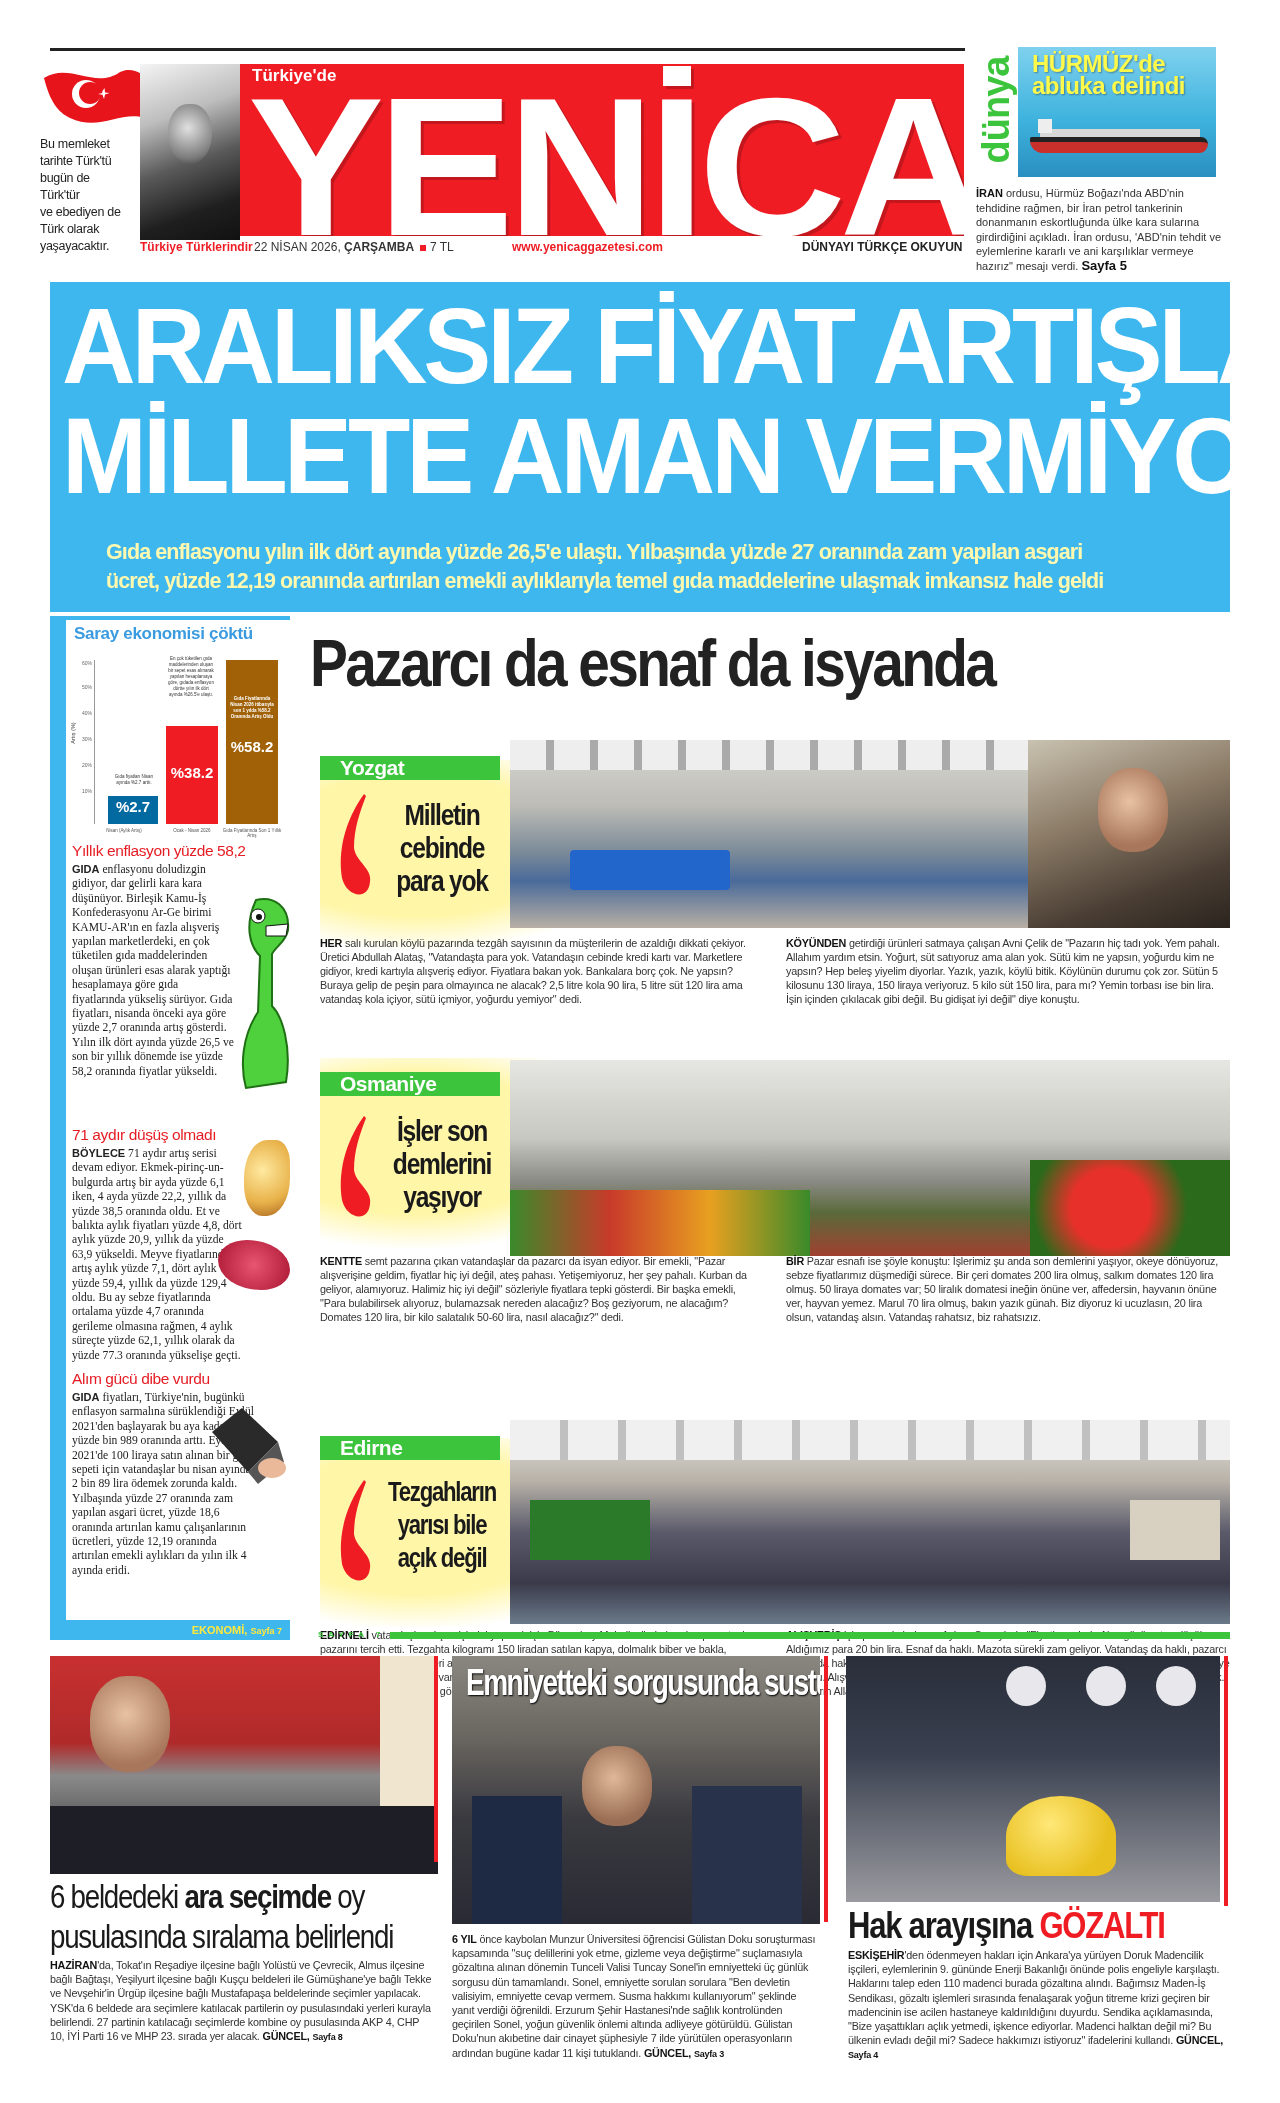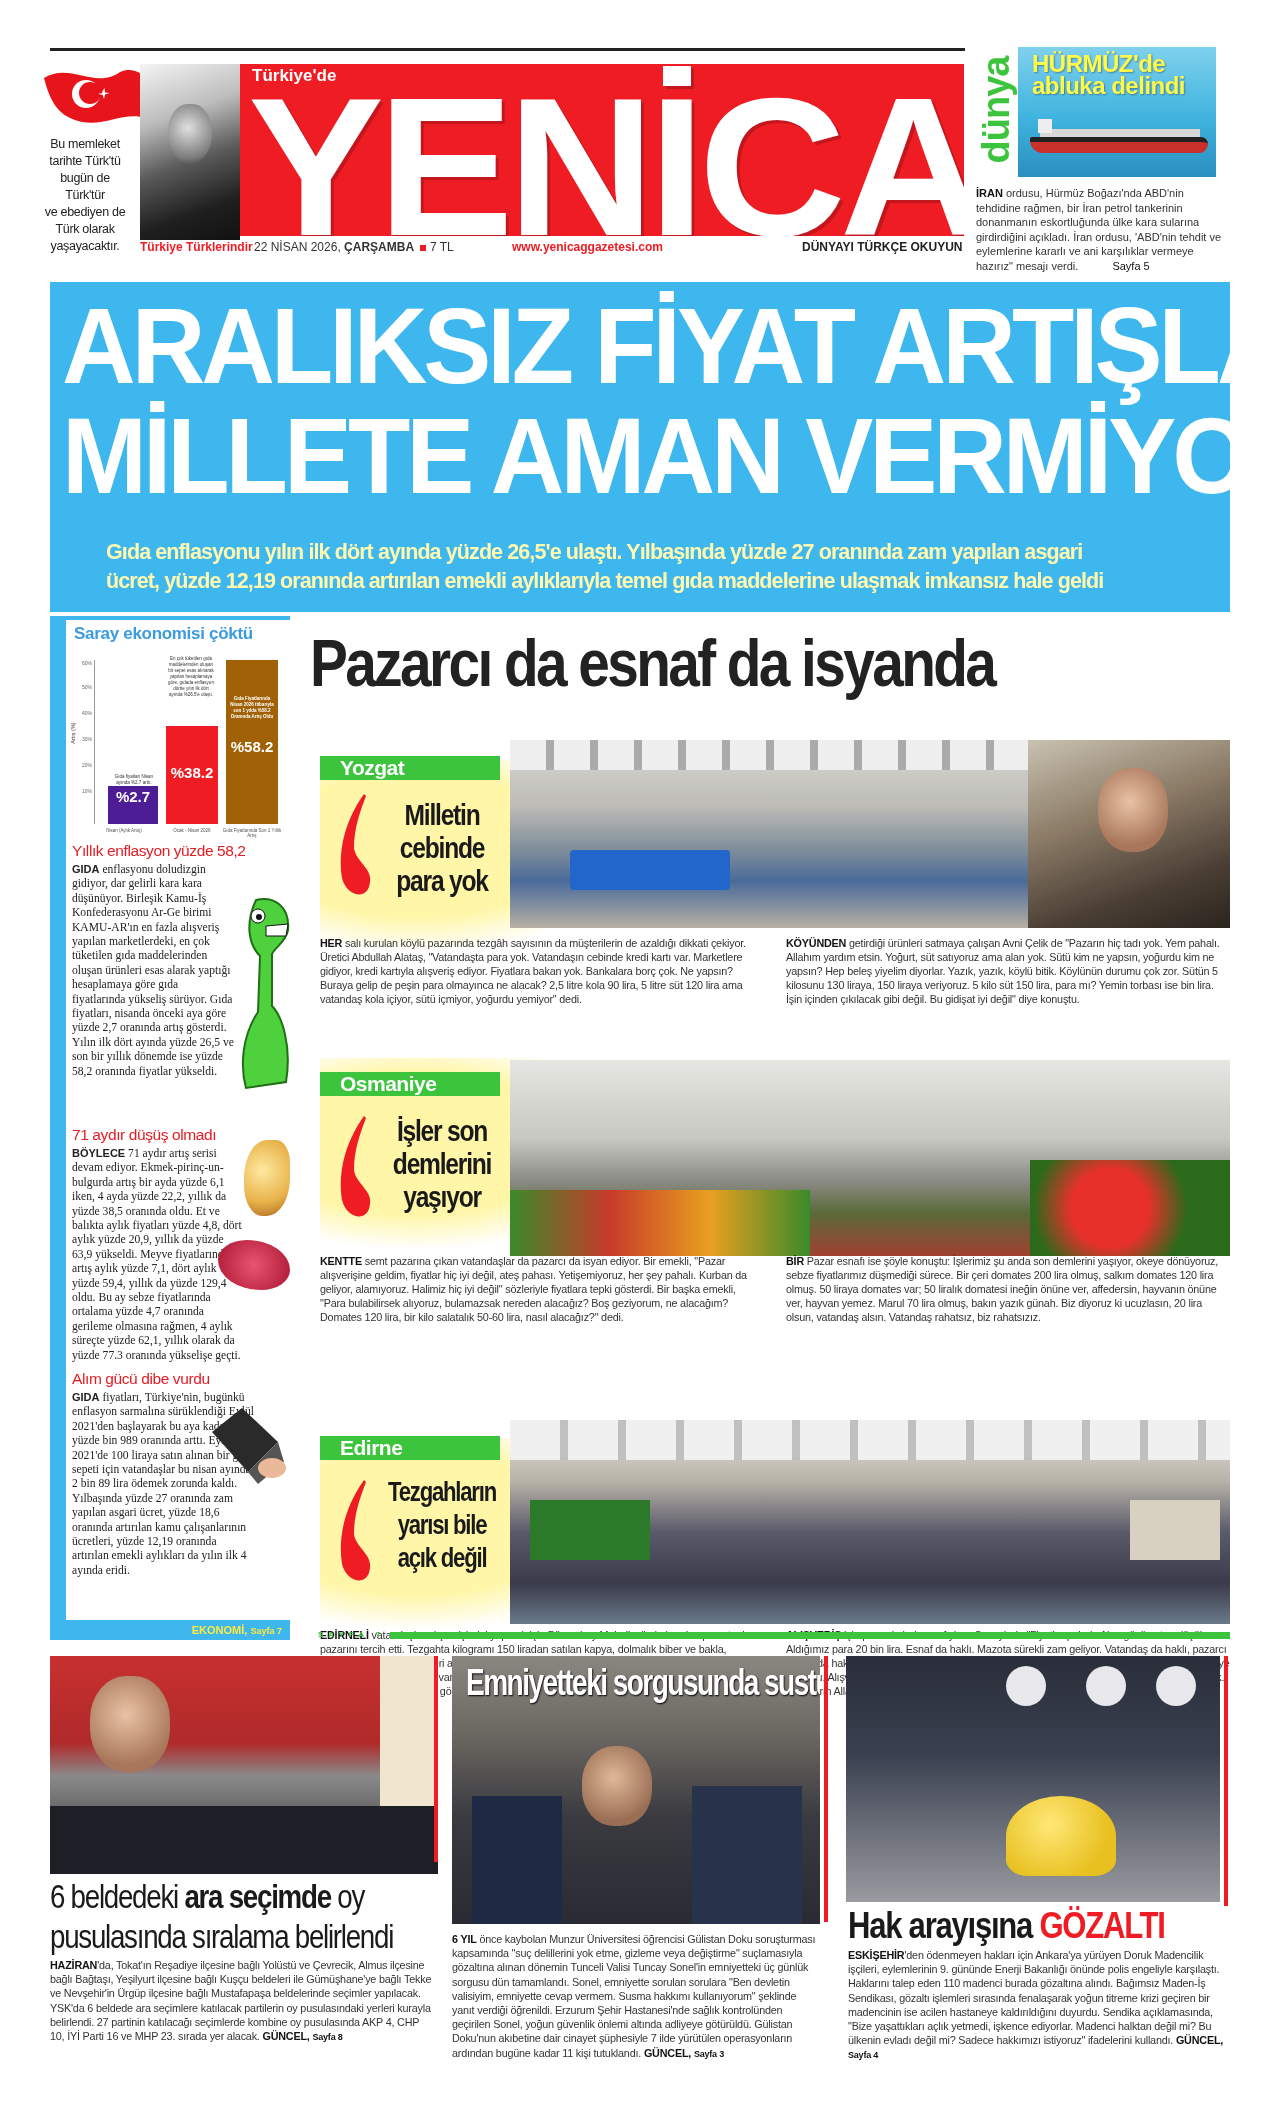--- a/index.html
+++ b/index.html
@@ -3,21 +3,21 @@
 <meta charset="utf-8">
 <style>
   * { box-sizing: border-box; margin: 0; padding: 0; }
   html, body { width: 1280px; height: 2103px; background: #ffffff; overflow: hidden; }
   body { font-family: "Liberation Sans", sans-serif; color: #222; position: relative; }
   .abs { position: absolute; }
 
   
   .top-rule { left: 50px; top: 48px; width: 915px; height: 3px; background: #222; }
   .flag { left: 40px; top: 60px; width: 110px; height: 70px; }
-  .motto { left: 40px; top: 136px; width: 90px; text-align: center; font-family: "Liberation Sans", sans-serif; font-stretch: condensed; font-size: 12.5px; line-height: 17px; color: #222; letter-spacing: -0.3px; }
+  .motto { left: 40px; top: 136px; width: 90px; text-align: left; font-family: "Liberation Sans", sans-serif; font-stretch: condensed; font-size: 12.5px; line-height: 17px; color: #222; letter-spacing: -0.3px; }
   .portrait { left: 140px; top: 64px; width: 100px; height: 176px; background: linear-gradient(160deg, #f4f4f4 0%, #bdbdbd 30%, #5a5a5a 55%, #1f1f1f 80%, #111 100%); }
   .portrait .face { position: absolute; left: 28px; top: 40px; width: 44px; height: 60px; border-radius: 45% 45% 50% 50%; background: radial-gradient(circle at 45% 40%, #e0e0e0, #7a7a7a 70%, #333); }
   .logo-box { left: 240px; top: 64px; width: 724px; height: 172px; background: #ef1c24; overflow: hidden; }
   .logo-pre { position: absolute; left: 12px; top: 2px; color: #fff; font-weight: bold; font-size: 17px; }
   .logo-word { position: absolute; left: 8px; top: 6px; color: #fff; font-weight: bold; font-size: 196px; line-height: 196px; letter-spacing: -6px; font-family: "Liberation Sans", sans-serif; transform: scaleX(1.04); transform-origin: left; text-shadow: 3px 3px 0 rgba(0,0,0,0.18); }
   .strap { top: 240px; font-size: 12px; }
   .strap-red { left: 140px; color: #ef1c24; font-weight: bold; }
   .strap-date { left: 254px; color: #333; }
   .strap-date b { font-weight: bold; }
   .strap-price { left: 420px; color: #333; }
@@ -29,21 +29,21 @@
   .dunya-word { left: 978px; top: 46px; width: 32px; height: 128px; }
   .dunya-word span { position: absolute; left: -46px; top: 48px; transform: rotate(-90deg); color: #3cc43c; font-weight: bold; font-size: 38px; line-height: 32px; letter-spacing: -1px; width: 128px; text-align: center; }
   .dunya-img { left: 1018px; top: 47px; width: 198px; height: 130px; background: linear-gradient(180deg, #7fd1ee 0%, #3fb3de 55%, #2a8fc0 100%); overflow: hidden; }
   .dunya-img .headline { position: absolute; left: 14px; top: 6px; color: #fff94a; font-weight: bold; font-size: 24px; line-height: 22px; text-shadow: 1px 1px 2px rgba(0,0,0,0.35); letter-spacing: -0.5px; }
   .ship { position: absolute; left: 12px; top: 78px; width: 178px; height: 30px; }
   .ship .hull { position: absolute; left: 0; top: 12px; width: 178px; height: 16px; background: #c9302c; border-radius: 2px 8px 10px 14px; border-top: 5px solid #222; }
   .ship .deck { position: absolute; left: 10px; top: 4px; width: 160px; height: 10px; background: #d8d8d8; }
   .ship .bridge { position: absolute; left: 8px; top: -6px; width: 14px; height: 14px; background: #eee; }
   .dunya-text { left: 976px; top: 186px; width: 250px; font-size: 11px; line-height: 14.5px; color: #333; }
   .dunya-text .lead { font-weight: bold; color: #111; }
-  .dunya-text .ref { font-weight: normal; font-size: 11px; color: #111; margin-left: 31px; }
+  .dunya-text .ref { font-weight: bold; font-size: 13px; color: #111; }
 
   
   .banner { left: 50px; top: 282px; width: 1180px; height: 330px; background: #3db7ee; }
   .banner-h1 { position: absolute; left: 12px; top: 10px; width: 1156px; color: #fff; font-weight: bold; font-size: 102px; line-height: 104px; letter-spacing: -4px; transform: scaleY(1.05); transform-origin: top; text-align: center; white-space: nowrap; }
   .banner-sub { position: absolute; left: 10px; top: 256px; width: 1160px; color: #fff9b0; font-weight: bold; font-size: 21.5px; line-height: 29px; letter-spacing: -0.9px; white-space: nowrap; margin-left: 46px; }
 
   
   .left-col { left: 50px; top: 616px; width: 240px; height: 1024px; background: #3db7ee; }
   .left-inner { position: absolute; left: 16px; top: 4px; width: 224px; height: 1000px; background: #fff; }
   .left-foot { position: absolute; right: 8px; bottom: 4px; color: #ffe93c; font-weight: bold; font-size: 11px; }
@@ -168,21 +168,21 @@
       <div class="chart-ylabel">Artış (%)</div>
       <div class="chart-tick" style="top:6px">60%</div>
       <div class="chart-tick" style="top:30px">50%</div>
       <div class="chart-tick" style="top:56px">40%</div>
       <div class="chart-tick" style="top:82px">30%</div>
       <div class="chart-tick" style="top:108px">20%</div>
       <div class="chart-tick" style="top:134px">10%</div>
       <div class="chart-axis"></div>
 
       <div class="bar-note" style="left:38px; top:120px; width:44px;">Gıda fiyatları Nisan ayında %2.7 arttı.</div>
-      <div class="bar" style="left:34px; width:50px; height:38px; background:#4c1d95;">
+      <div class="bar" style="left:34px; width:50px; height:28px; background:#0369a1;">
           <span class="val" style="top:2px">%2.7</span>
         </div>
 
       <div class="bar-note" style="left:92px; top:2px; width:50px;">En çok tüketilen gıda maddelerinden oluşan bir sepet esas alınarak yapılan hesaplamaya göre, gıdada enflasyon dörtte yılın ilk dört ayında %26.5'e ulaştı.</div>
       <div class="bar" style="left:92px; width:52px; height:98px; background:#ef1c24;">
           <span class="val" style="top:38px">%38.2</span>
         </div>
 
       <div class="bar" style="left:152px; width:52px; height:164px; background:#a16207;">
         <span class="bar-note white" style="left:4px; top:36px; width:44px;">Gıda Fiyatlarında Nisan 2026 itibarıyla son 1 yılda %58.2 Oranında Artış Oldu</span>

